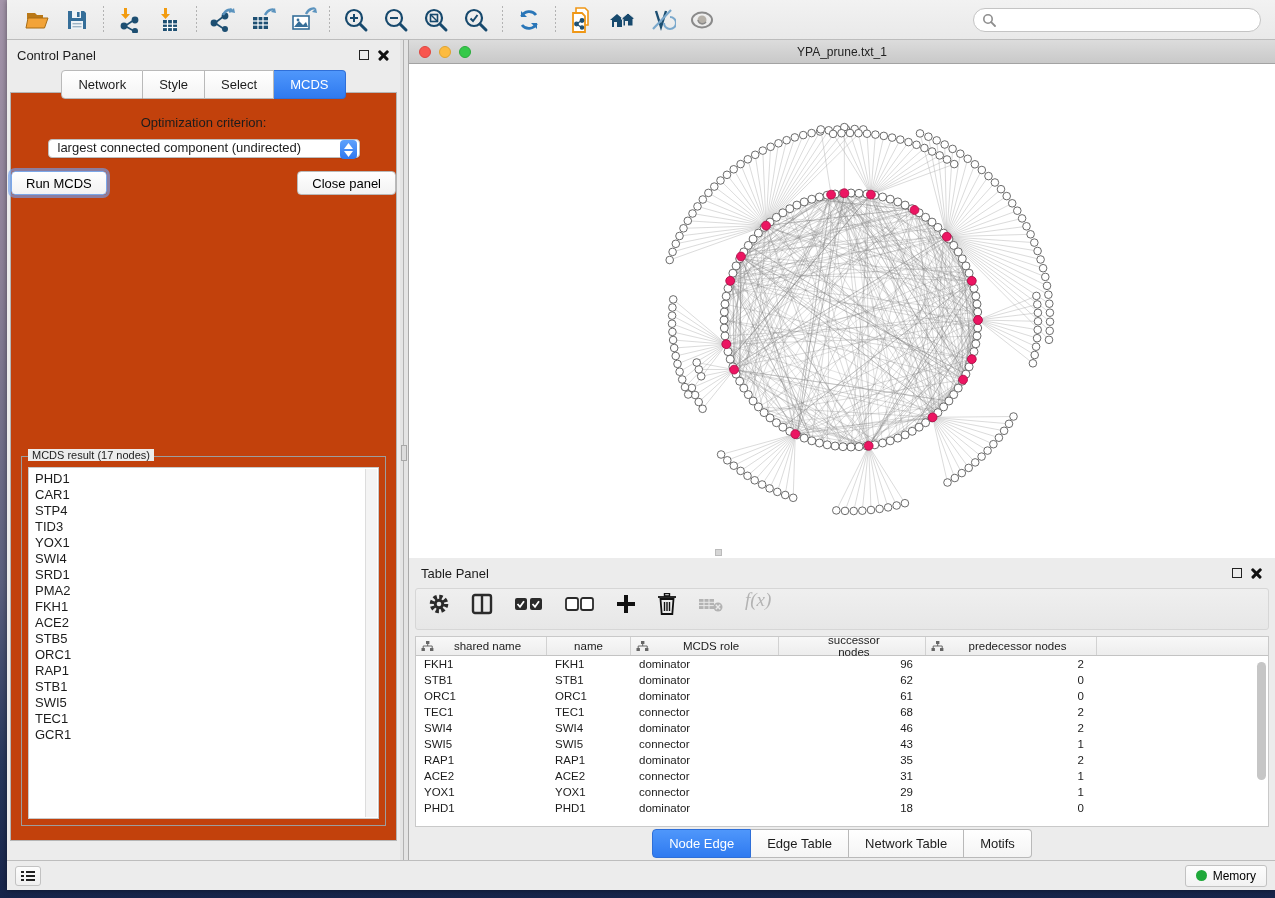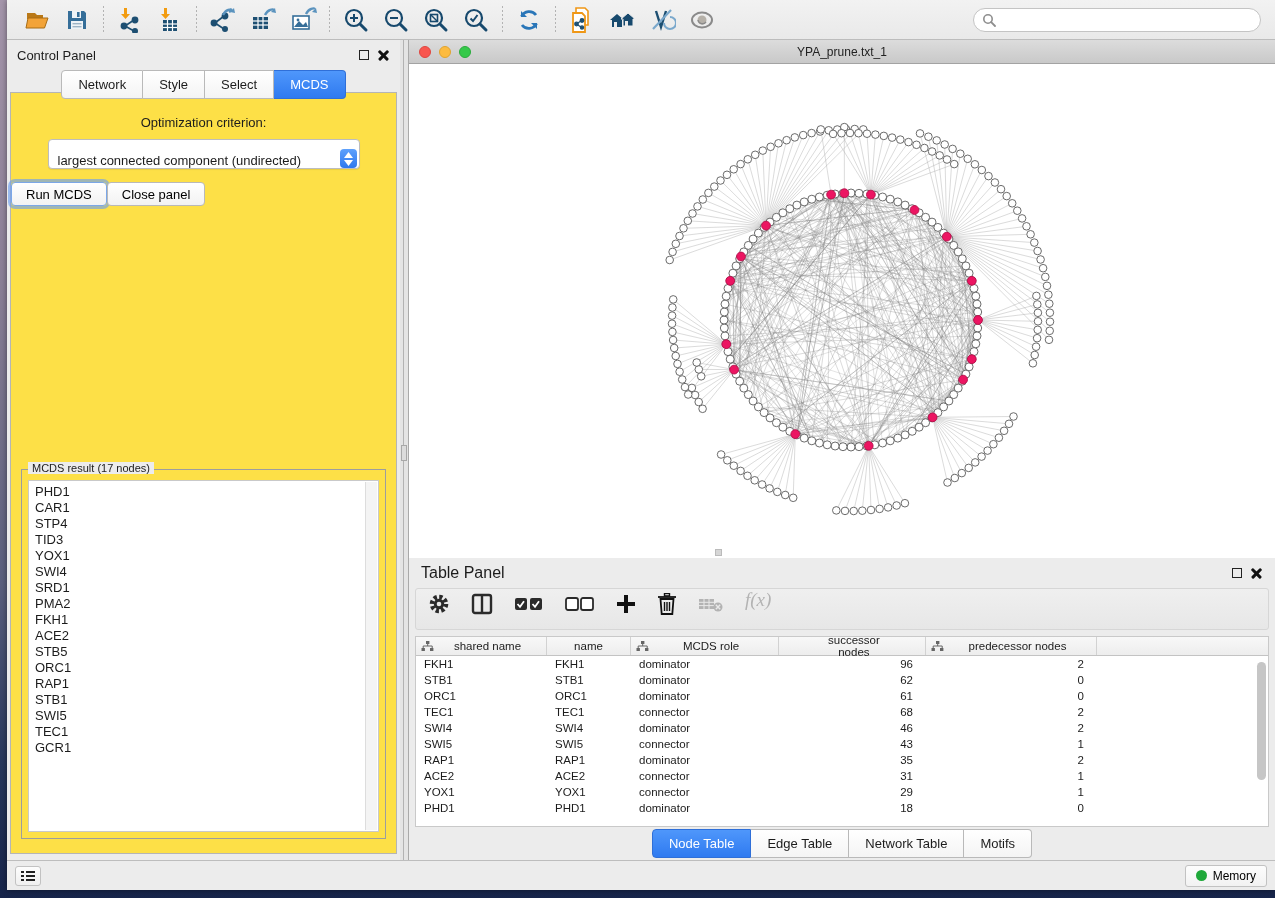--- a/index.html
+++ b/index.html
@@ -46,32 +46,32 @@
   .seg-row { display:flex; justify-content:center; position:relative; z-index:2; height:23px; }
   .seg { display:flex; }
   .seg button { font-family:"Liberation Sans",sans-serif; font-size:13px; height:29px;
     background:linear-gradient(180deg,#ffffff,#f4f4f4); border:1px solid #b9b9b9;
     border-left-width:0; padding:0 16px; cursor:pointer; color:#1c1c1c; }
   .seg button:first-child { border-left-width:1px; border-radius:4px 0 0 4px; }
   .seg button:last-child { border-radius:0 4px 4px 0; }
   .seg button.active { background:linear-gradient(180deg,#4f97fb,#2f7af0); color:#fff;
     border-color:#2f6fd8; }
 
-  .cp-inner { flex:1; margin:-1px 3px 6px 3px; border:1px solid #b5b5b5; background:#fde047;
+  .cp-inner { flex:1; margin:-1px 3px 19px 3px; border:1px solid #b5b5b5; background:#c2410c;
     display:flex; flex-direction:column; padding-top:22px; }
   .opt-label { text-align:center; font-size:13px; margin-bottom:9px; }
-  .selectbox { width:312px; height:30px; margin:0 auto; background:#fff;
-    border:1px solid #bdbdbd; border-radius:4px; display:flex; align-items:flex-end;
+  .selectbox { width:312px; height:19px; margin:0 auto; background:#fff;
+    border:1px solid #bdbdbd; border-radius:4px; display:flex; align-items:flex-start;
     cursor:pointer; box-shadow:0 1px 1px rgba(0,0,0,.08); }
   .selectbox .sel-text { flex:1; padding:0 9px; font-size:13px; white-space:nowrap; overflow:hidden; }
   .stepper { width:17px; height:19px; margin-right:2px; border-radius:4px;
     background:linear-gradient(180deg,#5ea1fc,#2e78ef); display:flex; flex-direction:column;
     align-items:center; justify-content:center; gap:2px; }
   .stepper svg { display:block; }
-  .cp-buttons { display:flex; justify-content:flex-start; margin-top:13px; }
+  .cp-buttons { display:flex; justify-content:space-between; gap:13px; margin-top:13px; }
   .cp-buttons button { font-family:"Liberation Sans",sans-serif; font-size:13px; height:24px;
     padding:0 14px; background:linear-gradient(180deg,#ffffff,#f2f2f2);
     border:1px solid #b9b9b9; border-radius:4px; cursor:pointer; }
   .cp-buttons button.focused { box-shadow:0 0 0 3px rgba(110,160,240,.65); border-color:#7ba7e8; }
 
   .result-group { margin:auto 10px 14px 10px; height:370px; border:1px solid #9d9d9d;
     position:relative; padding:10px 6px 6px 6px; }
   .result-legend { position:absolute; top:-8px; left:6px; background:#ececec; padding:0 4px;
     font-size:11px; }
   .result-list { width:100%; height:100%; background:#fff; border:1px solid #c9c9c9;
@@ -100,21 +100,21 @@
   .light.green { background:#35c94a; border:1px solid #2bab3d; }
   .net-title { position:absolute; left:0; right:0; text-align:center; font-size:12px; color:#222; }
   .net-view { flex:1; background:#fff; position:relative; overflow:hidden; }
   .net-grip { position:absolute; left:306px; bottom:2px; width:7px; height:7px;
     background:#d6d6d6; border:1px solid #bbb; }
 
   
   .table-panel { flex:1; display:flex; flex-direction:column; background:#ececec;
     border-left:1px solid #a9a9a9; min-height:0; }
   .tp-header { height:30px; display:flex; align-items:center; padding:0 12px; }
-  .tp-title { font-size:16px; }
+  .tp-title { font-size:13px; }
   .tp-toolbar { height:42px; margin:0 6px; border:1px solid #d6d6d6; border-radius:3px;
     background:linear-gradient(180deg,#efefef,#e7e7e7); display:flex; align-items:flex-start;
     padding:0 12px; gap:21px; }
   .tp-toolbar .tbtn { border:none; background:transparent; cursor:pointer; display:flex;
     align-items:center; justify-content:center; height:30px; }
   .fx-label { font-family:"Liberation Serif", serif; font-style:italic; font-size:19px; color:#b3b3b3; }
 
   .tbl-wrap { flex:1; margin:6px 6px 0 6px; background:#fff; border:1px solid #c9c9c9;
     position:relative; overflow:hidden; display:flex; flex-direction:column; }
   .tbl-head { display:flex; height:19px; background:linear-gradient(180deg,#f8f8f8,#ededed);
@@ -1363,21 +1363,21 @@
                   <div class="td" style="width: 131px; flex: 0 0 131px;">PHD1</div>
                   <div class="td" style="width: 84px; flex: 0 0 84px;">PHD1</div>
                   <div class="td" style="width: 148px; flex: 0 0 148px;">dominator</div>
                   <div class="td right" style="width: 147px; flex: 0 0 147px;">18</div>
                   <div class="td right" style="width: 171px; flex: 0 0 171px;">0</div>
                 </div>
               </div>
         </div>
         <div class="tp-tabs">
           <div class="seg" id="table-tabs">
-                <button class="active">Node Table</button>
+                <button class="active">Node Edge</button>
                 <button>Edge Table</button>
                 <button>Network Table</button>
                 <button>Motifs</button>
               </div>
         </div>
       </div>
 
     </div>
   </div>
 

